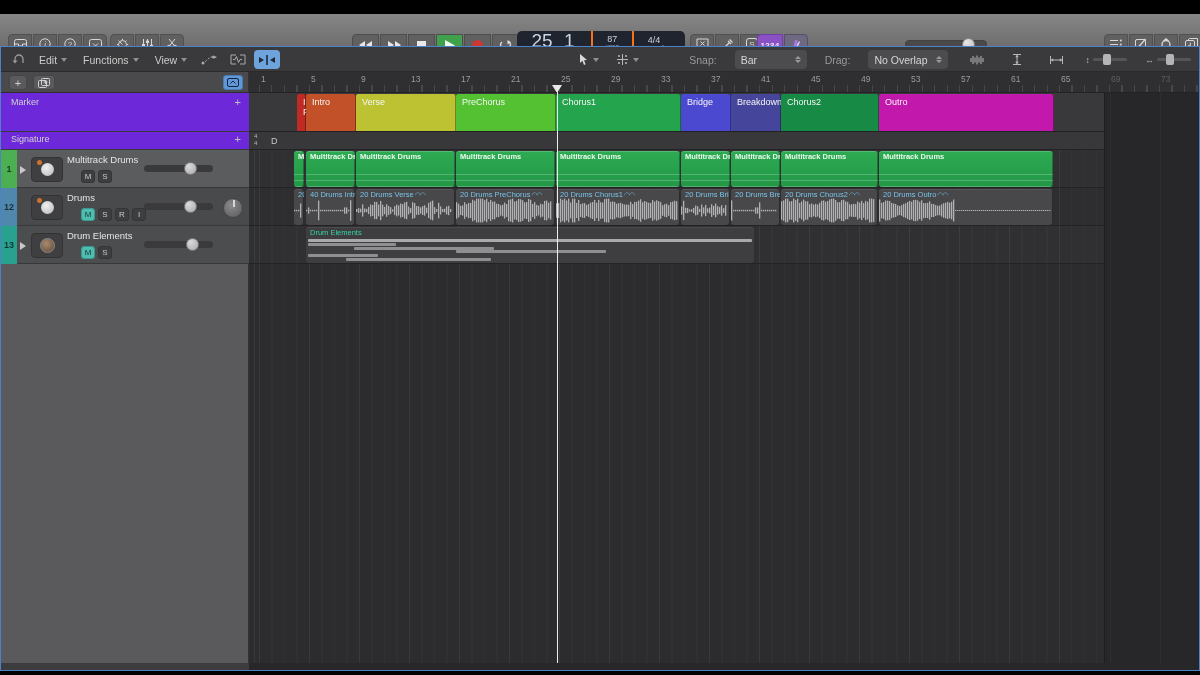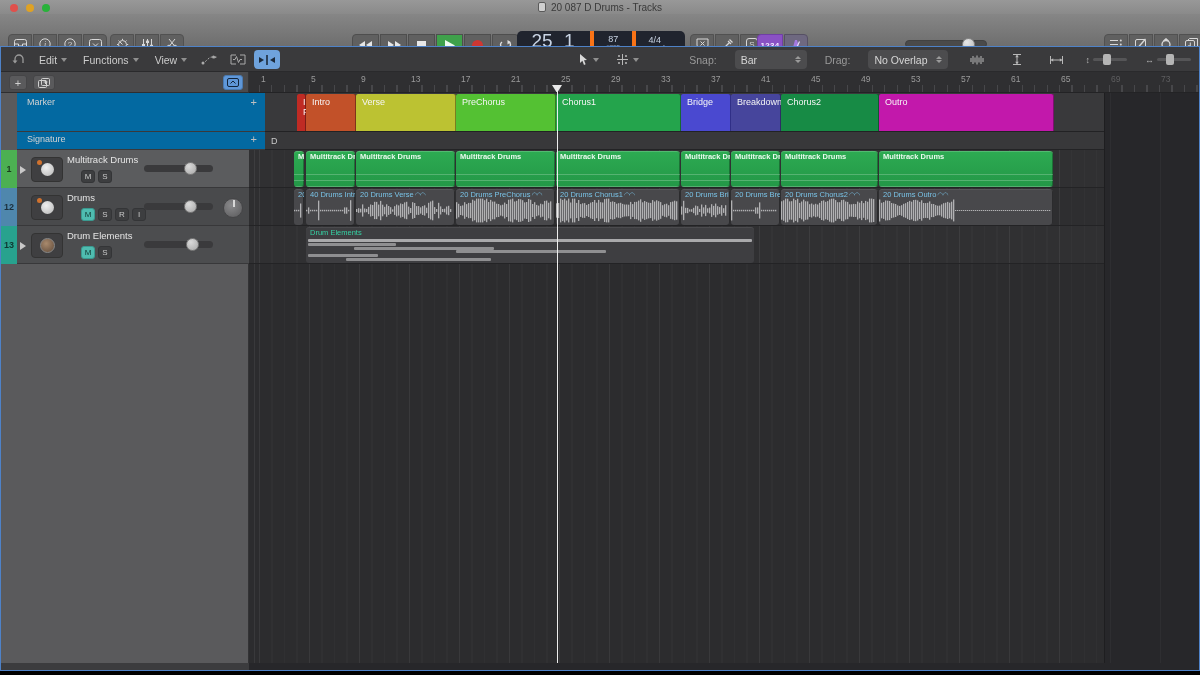--- a/index.html
+++ b/index.html
@@ -28,21 +28,21 @@
   .t-btn { width:27px; height:22px; background:#606060; border:1px solid #4e4e4e; color:#e6e6e6;
     display:flex; align-items:center; justify-content:center; font-size:11px; }
   .t-btn:first-child{border-radius:4px 0 0 4px;} .t-btn:last-child{border-radius:0 4px 4px 0;}
   .t-btn.play{ background:#3fa14b; }
   .rec-dot{ width:11px; height:11px; border-radius:50%; background:#cf3732; }
   .stop-sq{ width:9px; height:9px; background:#e8e8e8; }
   
   #lcd { position:absolute; left:517px; top:17px; width:168px; height:28px; background:#20242e;
     border-radius:5px; display:flex; color:#c9d4e4; }
   .lcd-col { display:flex; flex-direction:column; align-items:center; justify-content:center; position:relative; }
-  .lcd-col + .lcd-col { border-left:4px solid #f97316; }
+  .lcd-col + .lcd-col { border-left:2px solid #f97316; }
   #lcd-pos { width:78px; flex-direction:row; gap:10px; align-items:baseline; justify-content:center; }
   .lcd-big { font-size:19px; font-weight:400; line-height:20px; }
   .lcd-sub { font-size:4.5px; color:#5d6878; letter-spacing:.5px; }
   .lcd-mid { font-size:9px; line-height:9px; }
   .lcd-tiny { font-size:5px; color:#8fa0bc; line-height:6px; }
   .lcd-chev { width:12px; display:flex; align-items:center; justify-content:center; color:#7b8698; font-size:8px; }
   .pos-unit { display:flex; flex-direction:column; align-items:center; }
   
   .post-lcd { left:690px; top:20px; }
   .countin { position:absolute; left:757px; top:20px; width:26px; height:22px; background:#8a51c4;
@@ -137,21 +137,21 @@
   .region.stack .rlabel { color:#35d2a4; }
   .sbar { position:absolute; height:3px; border-radius:1px; background:#8f8f91; }
   .sbar.light { background:#a9a9ab; }
 
   
   #playhead { position:absolute; left:556px; top:40px; width:1px; height:576px; background:#ededed; z-index:40; }
 
   
   #sidebar { position:absolute; left:0; top:46px; width:248px; height:570px; background:#5a5a5c;
     border-right:1px solid #333335; }
-  .side-lane { position:absolute; left:16px; width:248px; background:#0369a1; border-bottom:1px solid #39393b; }
+  .side-lane { position:absolute; left:0; width:248px; background:#6d28d9; border-bottom:1px solid #39393b; }
   .side-lane .lane-label { position:absolute; left:10px; top:4px; font-size:9px; color:#d2d2d2; }
   .lane-add { position:absolute; right:8px; top:3px; color:#c0c0c0; font-size:11px; }
   .track-row { position:absolute; left:0; width:248px; height:38px; border-bottom:1px solid #38383a; }
   .num-strip { position:absolute; left:0; top:0; width:16px; height:38px; display:flex; align-items:center;
     justify-content:center; font-size:9px; color:rgba(0,0,0,.65); font-weight:bold; }
   .disc { position:absolute; left:19px; top:16px; width:0; height:0; border-top:4px solid transparent;
     border-bottom:4px solid transparent; border-left:6px solid #c9c9c9; }
   .trk-icon { position:absolute; left:30px; top:7px; width:32px; height:25px; background:#3f3f41;
     border-radius:4px; border:1px solid #333; display:flex; align-items:center; justify-content:center; }
   .drum-glyph { width:13px; height:13px; border-radius:50%; background:radial-gradient(circle at 40% 35%, #f0f0f0, #b5b5b5); position:relative; }
@@ -175,31 +175,20 @@
   #bottom-strip { position:absolute; left:0; top:616px; width:1198px; height:7px; background:#27272a; }
   #bottom-strip .left { position:absolute; left:0; top:0; width:248px; height:7px; background:#3c3c3e; }
 
   svg { display:block; }
 </style>
 </head>
 <body>
 
 <div id="app">
 
-  <div id="titlebar">
-    <div class="tl-group">
-      <span class="tl red"></span>
-      <span class="tl yel"></span>
-      <span class="tl grn"></span>
-    </div>
-    <div id="title-text">
-      <span class="doc-icon"></span>
-      <span>20 087 D Drums - Tracks</span>
-    </div>
-  </div>
 
   <div id="controlbar">
     <div class="cb-group" style="left:8px; top:20px;">
       <div class="cb-btn">
         <svg width="13" height="11" viewBox="0 0 13 11">
             <rect x="0.5" y="0.5" width="12" height="10" rx="2" fill="none" stroke="#d8d8d8"></rect>
             <path d="M0.5 5 h4 v2 h4 v-2 h4" fill="none" stroke="#d8d8d8"></path>
           </svg>
       </div>
       <div class="cb-btn">

